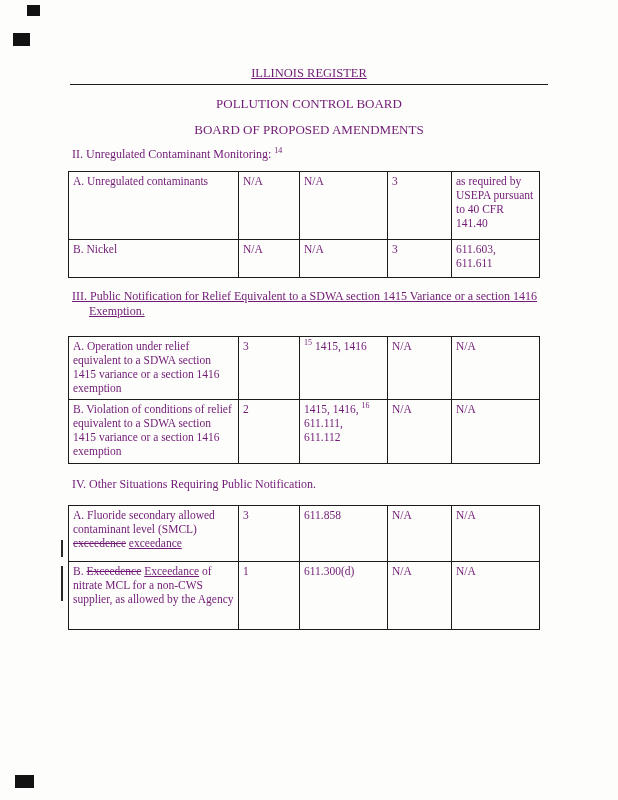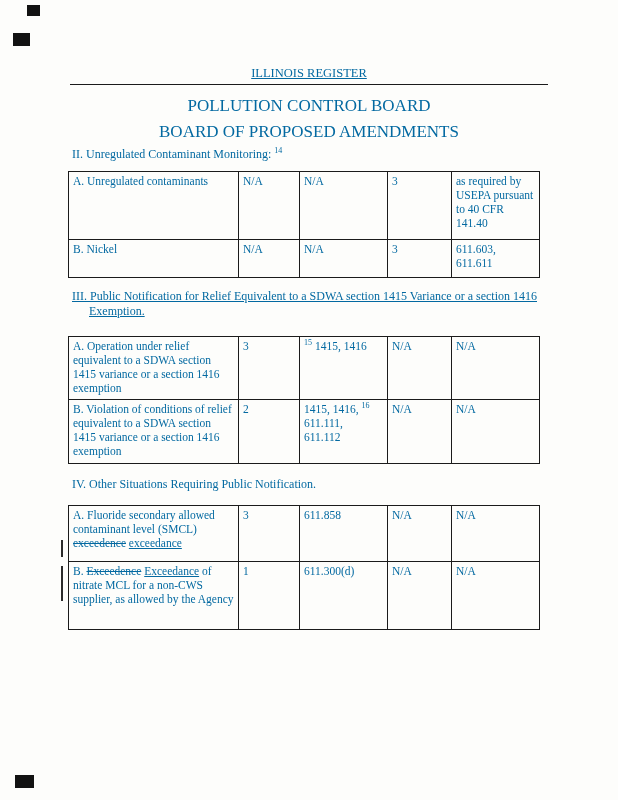--- a/index.html
+++ b/index.html
@@ -2,35 +2,35 @@
 <html><head>
 <meta charset="utf-8">
 <style>
   * { margin:0; padding:0; box-sizing:border-box; }
   body { background:#ffffff; }
   .page {
     position:relative;
     width:618px; height:800px;
     background:#fdfdfb;
     font-family:"Liberation Serif", serif;
-    color:#0369a1;
+    color:#701a75;
     overflow:hidden;
   }
   .scan-mark { position:absolute; background:#121212; }
   .header-title {
     position:absolute; top:66px; left:0; width:100%;
     text-align:center; font-size:12.5px; text-decoration:underline;
   }
   .header-rule {
     position:absolute; top:84px; left:70px; width:478px;
     border-top:1px solid #1b1b1b;
   }
   .header-sub {
     position:absolute; left:0; width:100%;
-    text-align:center; font-size:17px;
+    text-align:center; font-size:13px;
   }
   .sub-board { top:96px; }
   .sub-notice { top:122px; }
   .sec-heading {
     position:absolute; left:72px; font-size:12px;
   }
   .sec-para {
     position:absolute; left:72px; width:478px; font-size:12px;
     padding-left:17px; text-indent:-17px; line-height:1.25;text-decoration:underline;
   }

